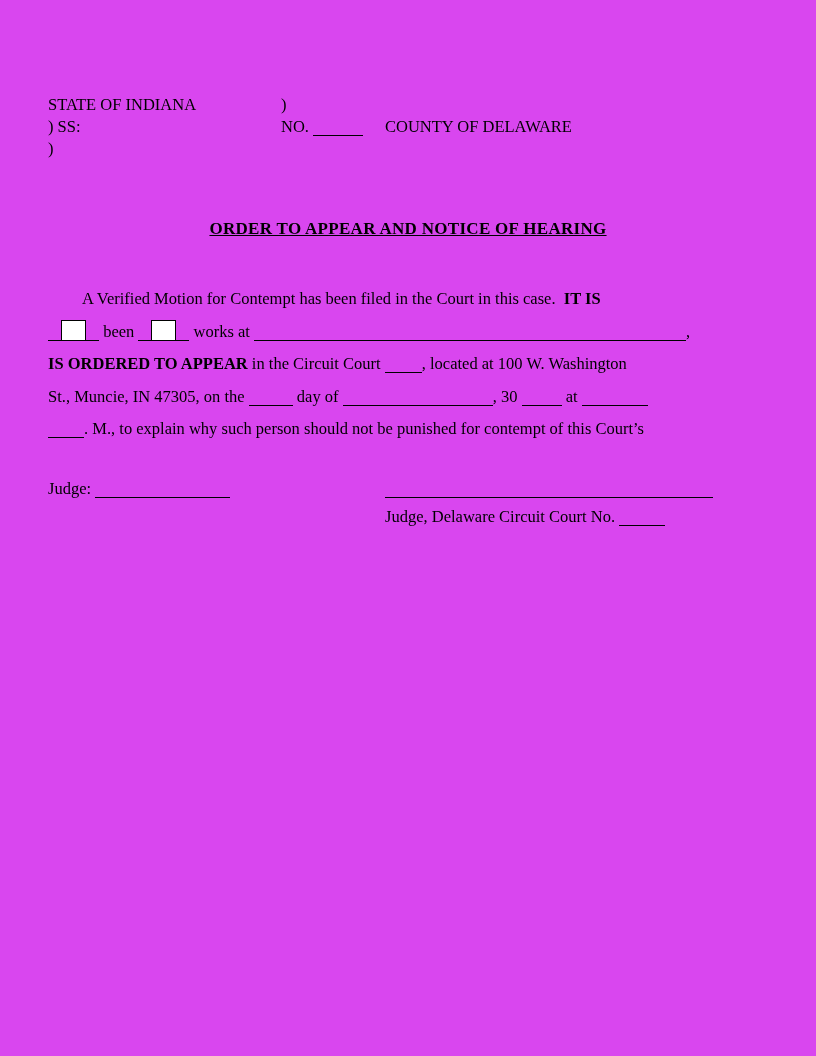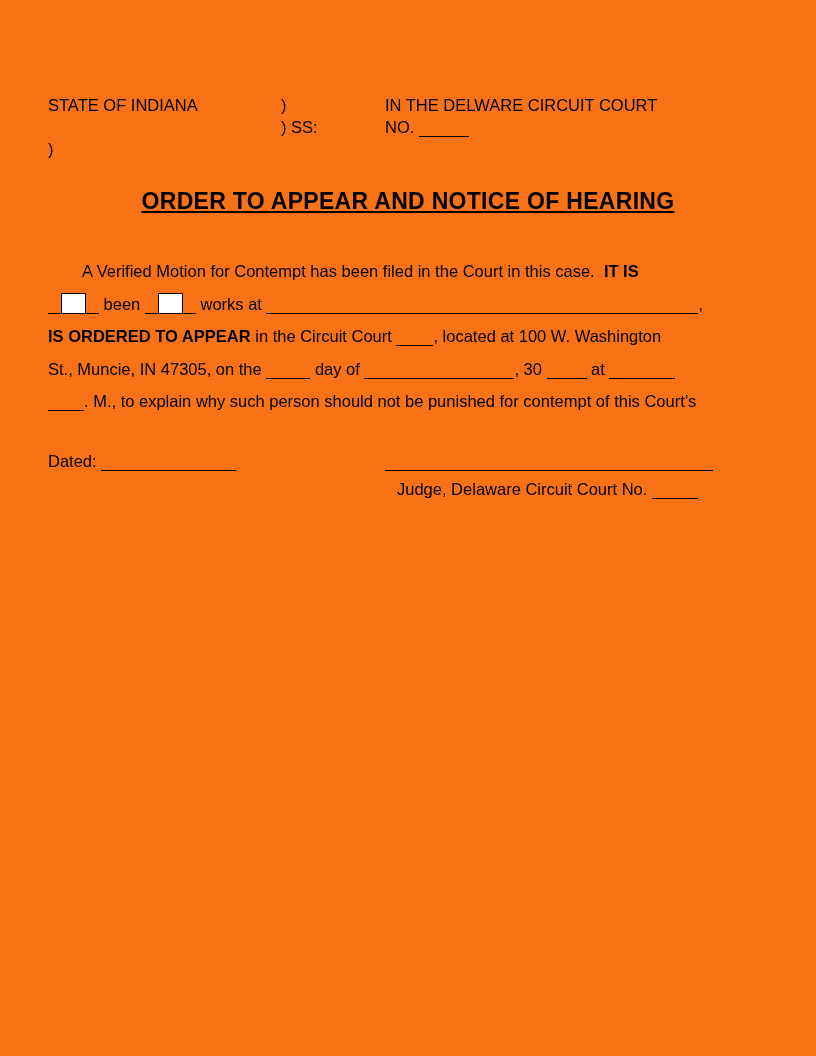--- a/index.html
+++ b/index.html
@@ -1,44 +1,44 @@
 <!DOCTYPE html>
 <html><head>
 <meta charset="utf-8">
 <style>
   * { margin:0; padding:0; box-sizing:border-box; }
   html, body { background:#ffffff; }
   .page {
     position:relative;
     width:816px; height:1056px;
     margin:0 auto;
-    background:#f97316;
+    background:#d946ef;
     color:#000000;
-    font-family:Liberation Sans, sans-serif;
+    font-family:Liberation Serif, serif;
     font-size:16.5px;
     overflow:hidden;
   }
   
   .caption {
     margin:94px 48px 0 48px;
     display:grid;
     grid-template-columns:233px 104px 1fr;
     line-height:22px;
   }
   .caption .cell { white-space:nowrap; }
   
   .parties { margin-left:48px; width:290px; }
   .pline { border-bottom:1px solid #000; }
   .h20 { height:20px; }
   .h33 { height:33px; }
   .h42 { height:42px; }
   .party-label { text-align:right; line-height:20px; }
   .vs { margin-left:47px; line-height:20px; }
   
-  .title { margin-top:29px; text-align:center; font-size:23px; font-weight:bold; line-height:24px; letter-spacing:0.3px; }
+  .title { margin-top:57px; text-align:center; font-size:17px; font-weight:bold; line-height:24px; letter-spacing:0.3px; }
   .title span { text-decoration:underline; }
   
   .docbody { margin:42px 48px 0 48px; }
   .bline { line-height:32.5px; height:32.5px; white-space:nowrap; }
   
   .blank {
     display:inline-block;
     border-bottom:1px solid #000;
     height:15px;
     vertical-align:-4px;
@@ -47,40 +47,40 @@
     display:inline-block;
     width:25px; height:21px;
     border:1px solid #000;
     background:#fff;
     vertical-align:-4px;
   }
   
   .footer { margin:32px 48px 0 48px; display:flex; line-height:22px; }
   .footer-left { width:337px; white-space:nowrap; }
   .footer-right { white-space:nowrap; }
-  .judge-row { margin-top:6px; white-space:nowrap;margin-left:12px; }
+  .judge-row { margin-top:6px; white-space:nowrap; }
   .bold { font-weight:bold; }
 </style>
 </head>
 <body>
 
 <div class="page">
 
   <div class="caption">
     <div class="cell">STATE OF INDIANA</div>
     <div class="cell">)</div>
-    <div class="cell">IN THE DELWARE CIRCUIT COURT</div>
 
     <div class="cell"></div>
     <div class="cell">) SS:</div>
     <div class="cell">
       <span>NO.</span>
       <span class="blank" style="width: 50px;"></span>
     </div>
 
+    <div class="cell">COUNTY OF DELAWARE</div>
     <div class="cell">)</div>
     <div class="cell"></div>
 
     <div class="cell"></div>
     <div class="cell"></div>
   </div>
 
 
   <div class="title">
     <span>ORDER TO APPEAR AND NOTICE OF HEARING</span>
@@ -89,21 +89,21 @@
   <div class="docbody">
       <div class="bline" style="padding-left: 34px;"><span>A Verified Motion for Contempt has been filed in the Court in this case.&nbsp; </span><span class="bold">IT IS</span></div>
       <div class="bline"><span class="blank" style="width: 13px;"></span><span class="checkbox"></span><span class="blank" style="width: 13px;"></span><span> been </span><span class="blank" style="width: 13px;"></span><span class="checkbox"></span><span class="blank" style="width: 13px;"></span><span> works at </span><span class="blank" style="width: 432px;"></span><span>,</span></div>
       <div class="bline"><span class="bold">IS ORDERED TO APPEAR</span><span> in the Circuit Court </span><span class="blank" style="width: 37px;"></span><span>, located at 100 W. Washington</span></div>
       <div class="bline"><span>St., Muncie, IN 47305, on the </span><span class="blank" style="width: 44px;"></span><span> day of </span><span class="blank" style="width: 150px;"></span><span>, 30 </span><span class="blank" style="width: 40px;"></span><span> at </span><span class="blank" style="width: 66px;"></span></div>
       <div class="bline"><span class="blank" style="width: 36px;"></span><span>. M., to explain why such person should not be punished for contempt of this Court’s</span></div>
     </div>
 
   <div class="footer">
     <div class="footer-left">
-      <span>Dated:</span>
+      <span>Judge:</span>
       <span class="blank" style="width: 135px;"></span>
     </div>
     <div class="footer-right">
       <div>
         <span class="blank" style="width: 328px;"></span>
       </div>
       <div class="judge-row">
         <span>Judge, Delaware Circuit Court No.</span>
         <span class="blank" style="width: 46px;"></span>
       </div>

